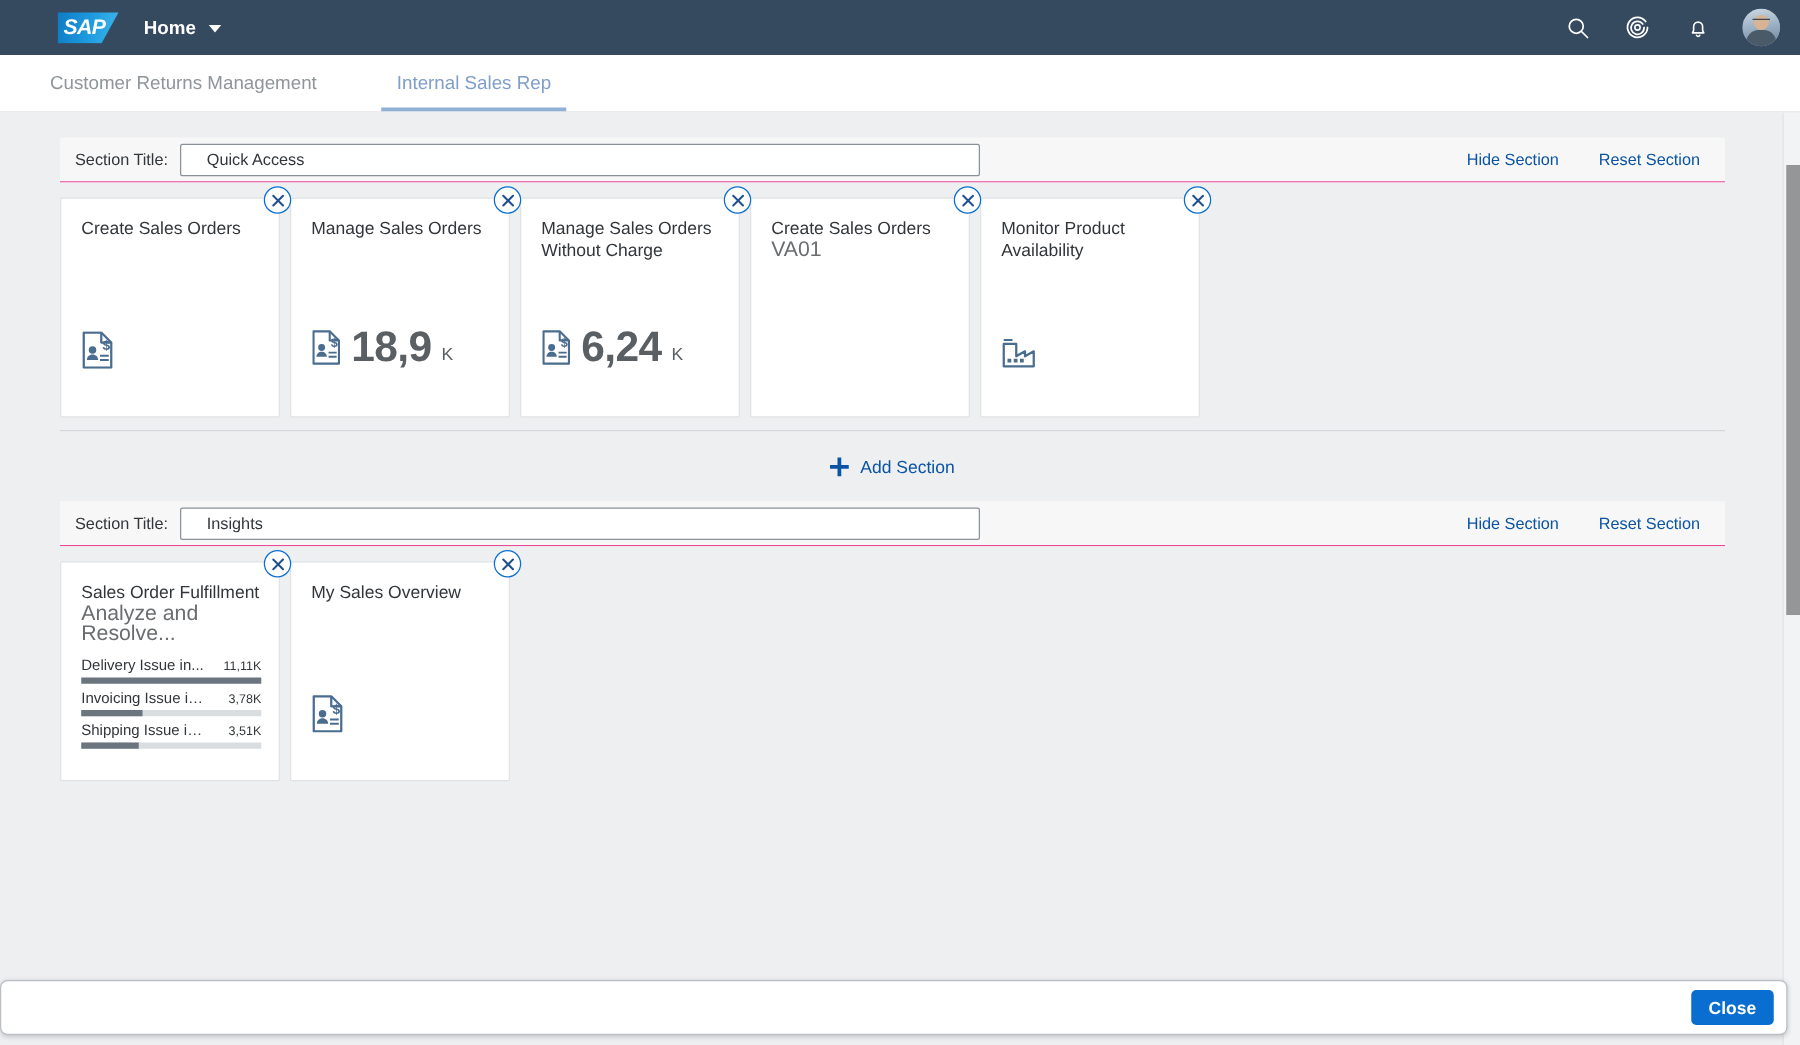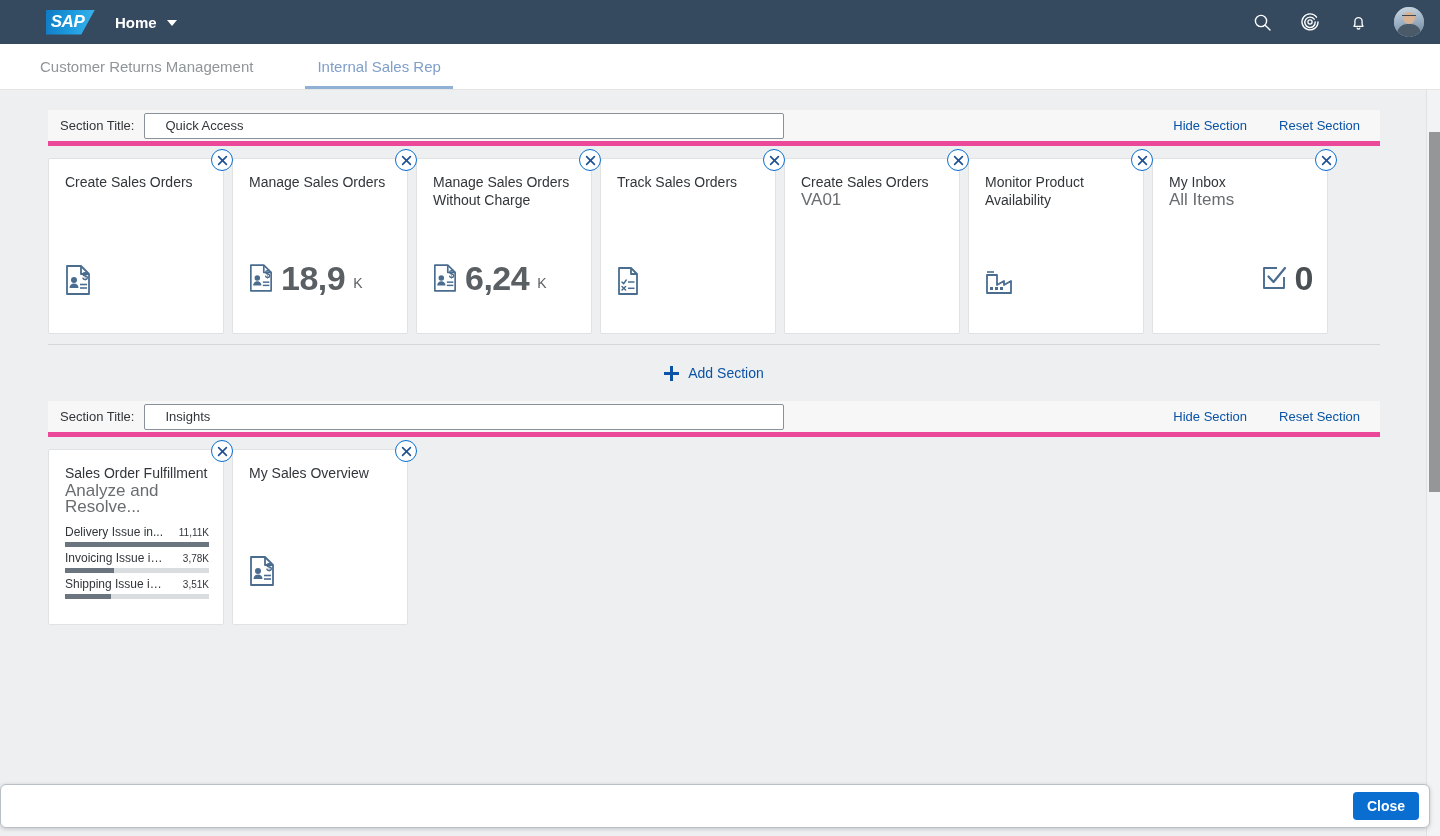--- a/index.html
+++ b/index.html
@@ -98,21 +98,21 @@
     width: 1440px; height: 746px;
     background: #edeff0;
     overflow: hidden;
   }
   .section-wrap { padding: 0 0 0 0; }
 
   .section-header {
     margin: 20px 60px 0 48px;
     height: 36px;
     background: #f7f7f7;
-    border-bottom: 5px solid #ec4899;
+    border-bottom: 1px solid #ec4899;
     display: flex; align-items: center;
     padding: 0 8px 0 12px;
   }
   .section-label {
     font-size: 13px; color: #32363a; white-space: nowrap;
     margin-right: 10px;
   }
   .section-input {
     flex: 0 0 640px;
     height: 26px;
@@ -376,42 +376,20 @@
               <text x="17" y="15" font-size="11" font-weight="bold" fill="#4a6c8f" font-family="Liberation Sans, sans-serif">$</text>
               <line x1="15" y1="19.5" x2="22" y2="19.5" stroke="#4a6c8f" stroke-width="1.6"></line>
               <line x1="15" y1="23" x2="22" y2="23" stroke="#4a6c8f" stroke-width="1.6"></line>
             </svg>
           </span>
           <span class="kpi-num">6,24</span>
           <span class="kpi-unit">K</span>
         </div>
       </div>
 
-      <div class="tile">
-        <div class="tile-remove">
-          <svg width="11" height="11" viewBox="0 0 11 11">
-            <line x1="1.6" y1="1.6" x2="9.4" y2="9.4" stroke="#1d4f91" stroke-width="1.6" stroke-linecap="round"></line>
-            <line x1="9.4" y1="1.6" x2="1.6" y2="9.4" stroke="#1d4f91" stroke-width="1.6" stroke-linecap="round"></line>
-          </svg>
-        </div>
-        <div class="tile-title">Track Sales Orders</div>
-        <div class="tile-body bottom-left">
-          <span class="tile-icon">
-            <svg width="22" height="28" viewBox="0 0 22 28">
-              <path d="M2 1h12l6 6v20H2z" fill="none" stroke="#4a6c8f" stroke-width="1.8" stroke-linejoin="round"></path>
-              <path d="M14 1v6h6" fill="none" stroke="#4a6c8f" stroke-width="1.8" stroke-linejoin="round"></path>
-              <path d="M5 15l1.6 1.8L9.2 13" fill="none" stroke="#4a6c8f" stroke-width="1.5" stroke-linecap="round" stroke-linejoin="round"></path>
-              <line x1="11" y1="15" x2="17.5" y2="15" stroke="#4a6c8f" stroke-width="1.5"></line>
-              <line x1="5" y1="19.5" x2="8.6" y2="23" stroke="#4a6c8f" stroke-width="1.5" stroke-linecap="round"></line>
-              <line x1="8.6" y1="19.5" x2="5" y2="23" stroke="#4a6c8f" stroke-width="1.5" stroke-linecap="round"></line>
-              <line x1="11" y1="21.3" x2="17.5" y2="21.3" stroke="#4a6c8f" stroke-width="1.5"></line>
-            </svg>
-          </span>
-        </div>
-      </div>
 
       <div class="tile">
         <div class="tile-remove">
           <svg width="11" height="11" viewBox="0 0 11 11">
             <line x1="1.6" y1="1.6" x2="9.4" y2="9.4" stroke="#1d4f91" stroke-width="1.6" stroke-linecap="round"></line>
             <line x1="9.4" y1="1.6" x2="1.6" y2="9.4" stroke="#1d4f91" stroke-width="1.6" stroke-linecap="round"></line>
           </svg>
         </div>
         <div class="tile-title">Create Sales Orders</div>
         <div class="tile-sub">VA01</div>
@@ -431,39 +409,20 @@
               <line x1="2" y1="3" x2="9" y2="3" stroke="#4a6c8f" stroke-width="1.6"></line>
               <path d="M2 6v18h24v-12l-7 4v-4l-7 4V6z" fill="none" stroke="#4a6c8f" stroke-width="1.8" stroke-linejoin="round"></path>
               <rect x="5" y="18" width="3" height="3" fill="#4a6c8f"></rect>
               <rect x="10" y="18" width="3" height="3" fill="#4a6c8f"></rect>
               <rect x="15" y="18" width="3" height="3" fill="#4a6c8f"></rect>
             </svg>
           </span>
         </div>
       </div>
 
-      <div class="tile">
-        <div class="tile-remove">
-          <svg width="11" height="11" viewBox="0 0 11 11">
-            <line x1="1.6" y1="1.6" x2="9.4" y2="9.4" stroke="#1d4f91" stroke-width="1.6" stroke-linecap="round"></line>
-            <line x1="9.4" y1="1.6" x2="1.6" y2="9.4" stroke="#1d4f91" stroke-width="1.6" stroke-linecap="round"></line>
-          </svg>
-        </div>
-        <div class="tile-title">My Inbox</div>
-        <div class="tile-sub">All Items</div>
-        <div class="tile-body bottom-right">
-          <span class="tile-icon">
-            <svg width="26" height="26" viewBox="0 0 26 26">
-              <path d="M23 12v11H3V3h13" fill="none" stroke="#4a6c8f" stroke-width="1.9" stroke-linejoin="round"></path>
-              <path d="M7.5 11.5l5 5.5L24 3" fill="none" stroke="#4a6c8f" stroke-width="2.2" stroke-linecap="round" stroke-linejoin="round"></path>
-            </svg>
-          </span>
-          <span class="kpi-num dark">0</span>
-        </div>
-      </div>
 
     </div>
   </div>
 
   <div class="add-section-row">
     <div class="add-section-btn">
       <span class="plus-icon"></span>
       <span>Add Section</span>
     </div>
   </div>

